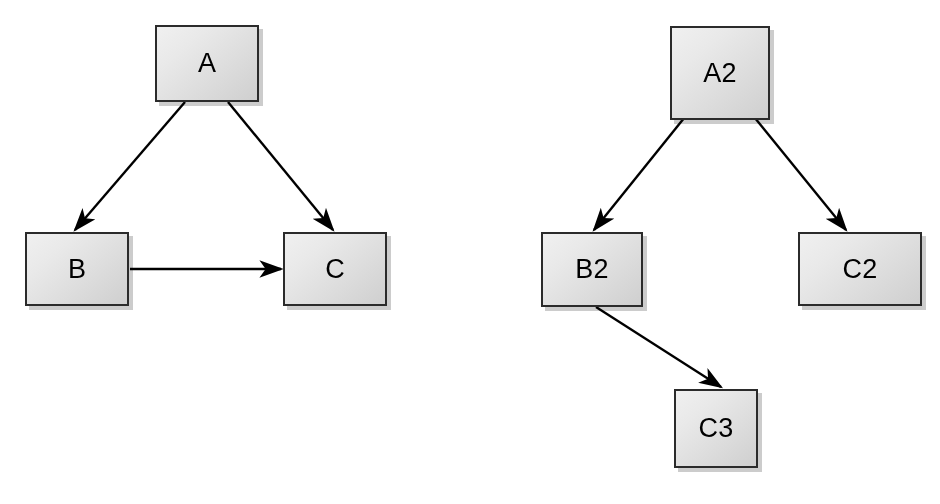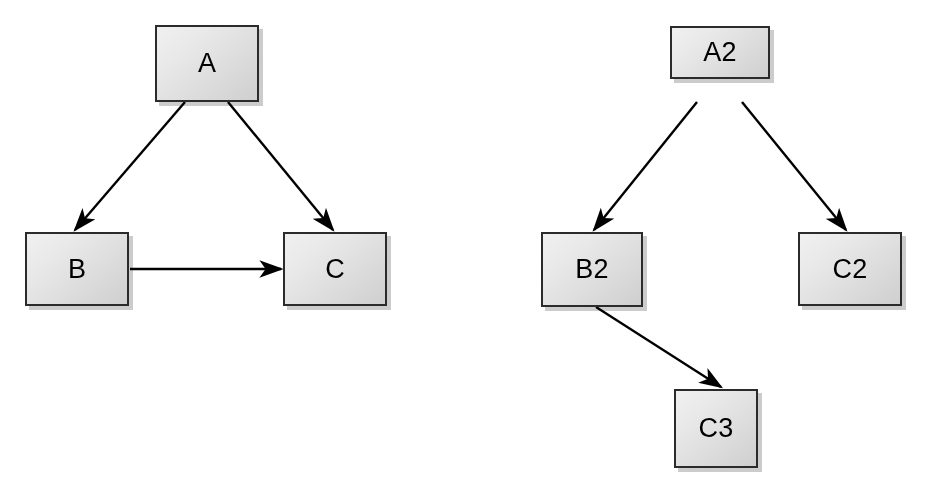--- a/index.html
+++ b/index.html
@@ -71,27 +71,27 @@
   <div id="nodes-layer">
       <div class="node" style="left: 155px; top: 25px; width: 104px; height: 77px;">
         <span class="node-label">A</span>
       </div>
       <div class="node" style="left: 25px; top: 232px; width: 104px; height: 74px;">
         <span class="node-label">B</span>
       </div>
       <div class="node" style="left: 283px; top: 232px; width: 104px; height: 74px;">
         <span class="node-label">C</span>
       </div>
-      <div class="node" style="left: 670px; top: 26px; width: 100px; height: 53px;">
+      <div class="node" style="left: 670px; top: 26px; width: 100px; height: 94px;">
         <span class="node-label">A2</span>
       </div>
       <div class="node" style="left: 541px; top: 232px; width: 102px; height: 75px;">
         <span class="node-label">B2</span>
       </div>
-      <div class="node" style="left: 798px; top: 232px; width: 104px; height: 74px;">
+      <div class="node" style="left: 798px; top: 232px; width: 124px; height: 74px;">
         <span class="node-label">C2</span>
       </div>
       <div class="node" style="left: 674px; top: 389px; width: 84px; height: 79px;">
         <span class="node-label">C3</span>
       </div>
     </div>
 
 </div>
 
 </body></html>

